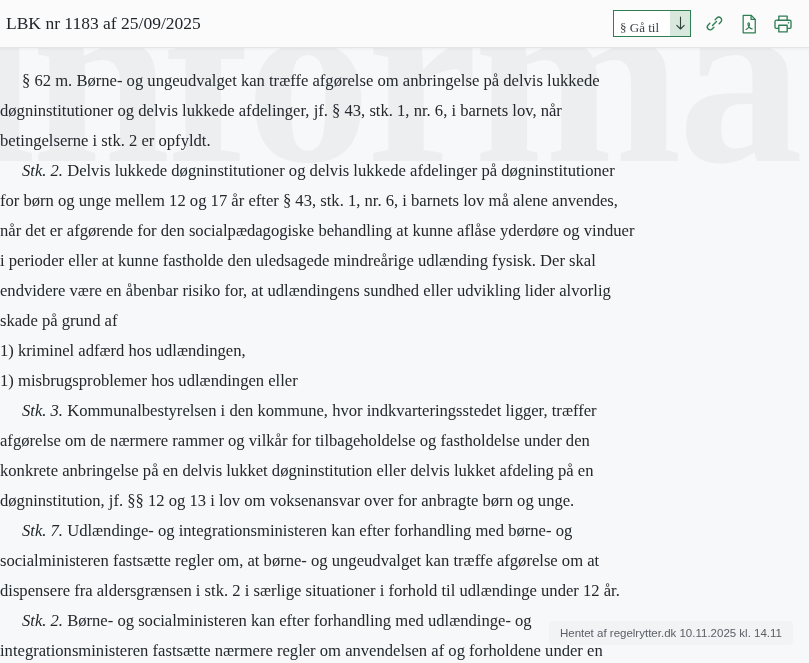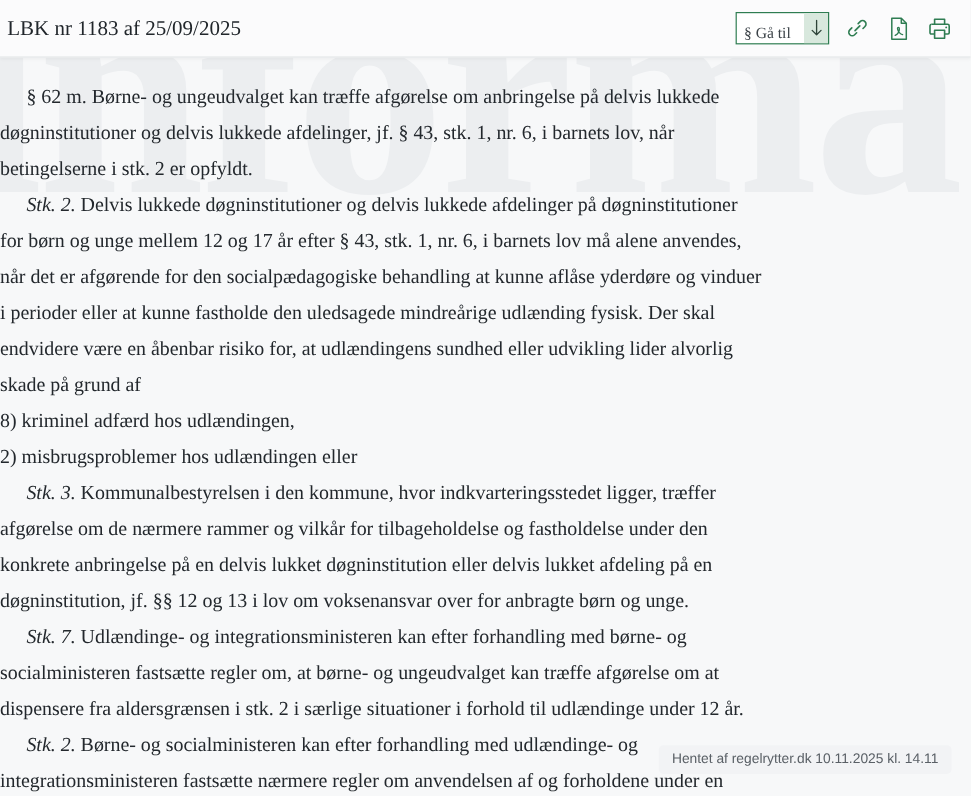--- a/index.html
+++ b/index.html
@@ -190,22 +190,22 @@
           <circle cx="18.6" cy="10.6" r="0.95" fill="#2f7d52"></circle>
         </svg>
       </div>
 
     </div>
   </div>
 
   <div id="content">
       <p class="law indent"><span>§ 62 m. Børne- og ungeudvalget kan træffe afgørelse om anbringelse på delvis lukkede døgninstitutioner og delvis lukkede afdelinger, jf. § 43, stk. 1, nr. 6, i barnets lov, når betingelserne i stk. 2 er opfyldt.</span></p>
       <p class="law indent"><i class="stk">Stk. 2.</i><span> Delvis lukkede døgninstitutioner og delvis lukkede afdelinger på døgninstitutioner for børn og unge mellem 12 og 17 år efter § 43, stk. 1, nr. 6, i barnets lov må alene anvendes, når det er afgørende for den socialpædagogiske behandling at kunne aflåse yderdøre og vinduer i perioder eller at kunne fastholde den uledsagede mindreårige udlænding fysisk. Der skal endvidere være en åbenbar risiko for, at udlændingens sundhed eller udvikling lider alvorlig skade på grund af</span></p>
-      <p class="law noindent"><span>8) kriminel adfærd hos udlændingen,</span></p>
-      <p class="law noindent"><span>2) misbrugsproblemer hos udlændingen eller</span></p>
+      <p class="law noindent"><span>1) kriminel adfærd hos udlændingen,</span></p>
+      <p class="law noindent"><span>1) misbrugsproblemer hos udlændingen eller</span></p>
       <p class="law indent"><i class="stk">Stk. 3.</i><span> Kommunalbestyrelsen i den kommune, hvor indkvarteringsstedet ligger, træffer afgørelse om de nærmere rammer og vilkår for tilbageholdelse og fastholdelse under den konkrete anbringelse på en delvis lukket døgninstitution eller delvis lukket afdeling på en døgninstitution, jf. §§ 12 og 13 i lov om voksenansvar over for anbragte børn og unge.</span></p>
       <p class="law indent"><i class="stk">Stk. 7.</i><span> Udlændinge- og integrationsministeren kan efter forhandling med børne- og socialministeren fastsætte regler om, at børne- og ungeudvalget kan træffe afgørelse om at dispensere fra aldersgrænsen i stk. 2 i særlige situationer i forhold til udlændinge under 12 år.</span></p>
       <p class="law indent"><i class="stk">Stk. 2.</i><span> Børne- og socialministeren kan efter forhandling med udlændinge- og integrationsministeren fastsætte nærmere regler om anvendelsen af og forholdene under en anbringelse på delvis lukkede døgninstitutioner og delvis lukkede afdelinger på en døgninstitution.</span></p>
     </div>
 
   <div id="footer-badge">Hentet af regelrytter.dk 10.11.2025 kl. 14.11</div>
 
 </div>
 
 </body></html>

